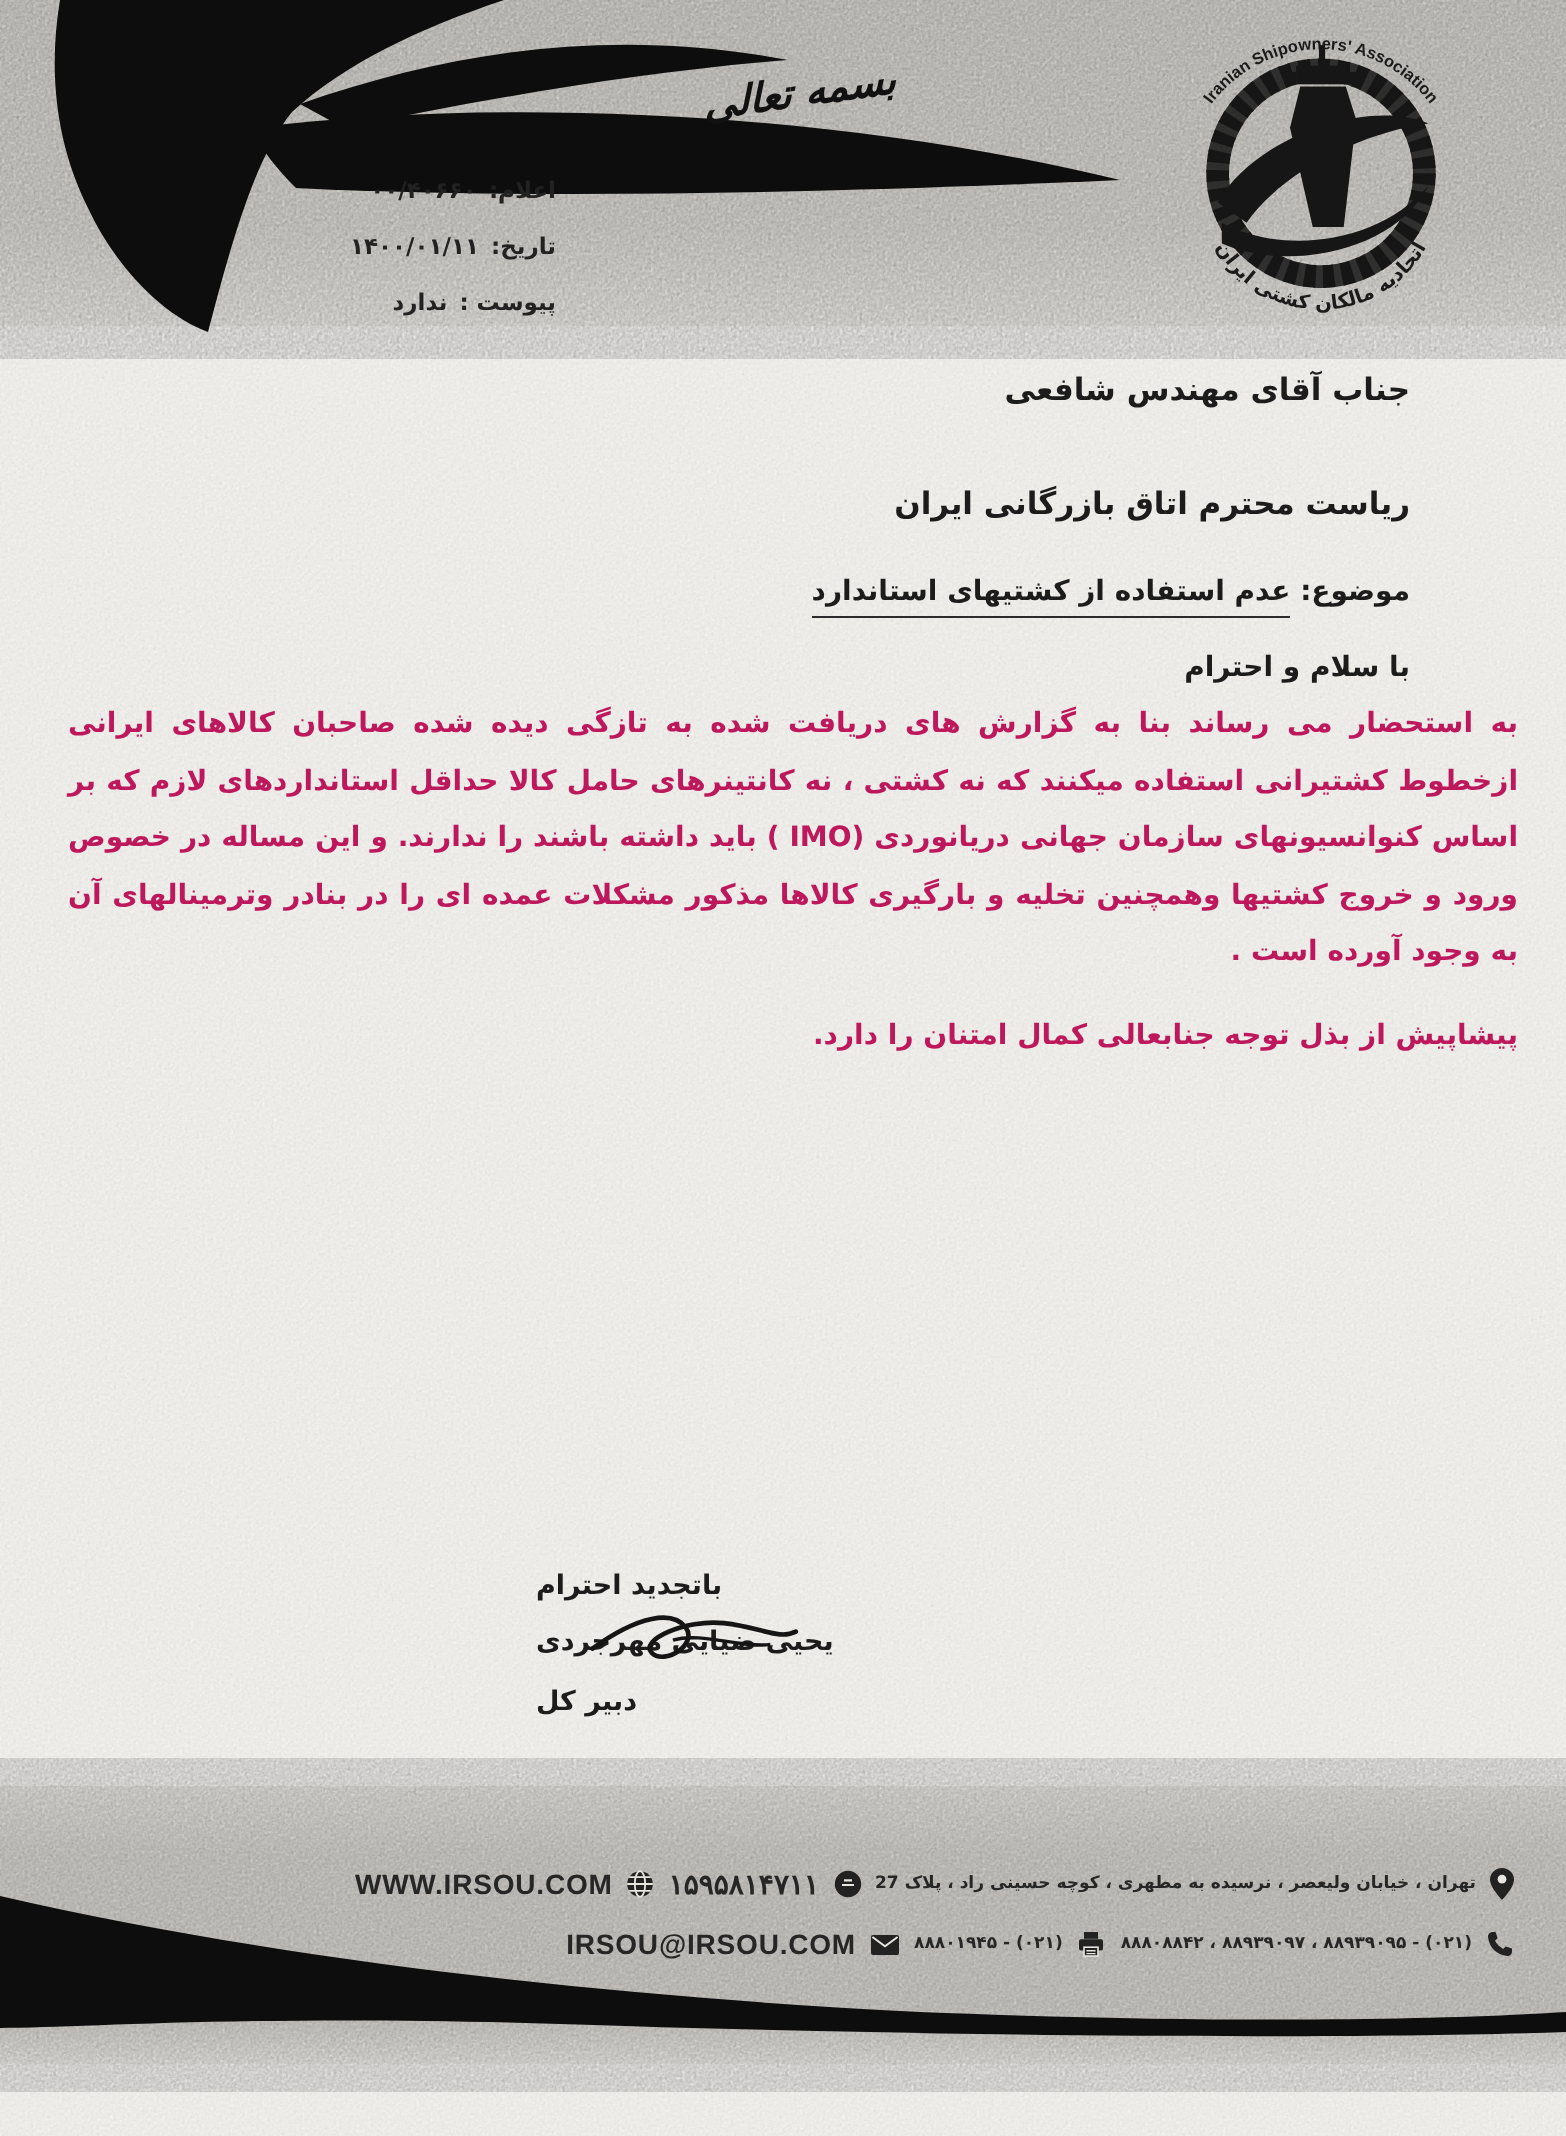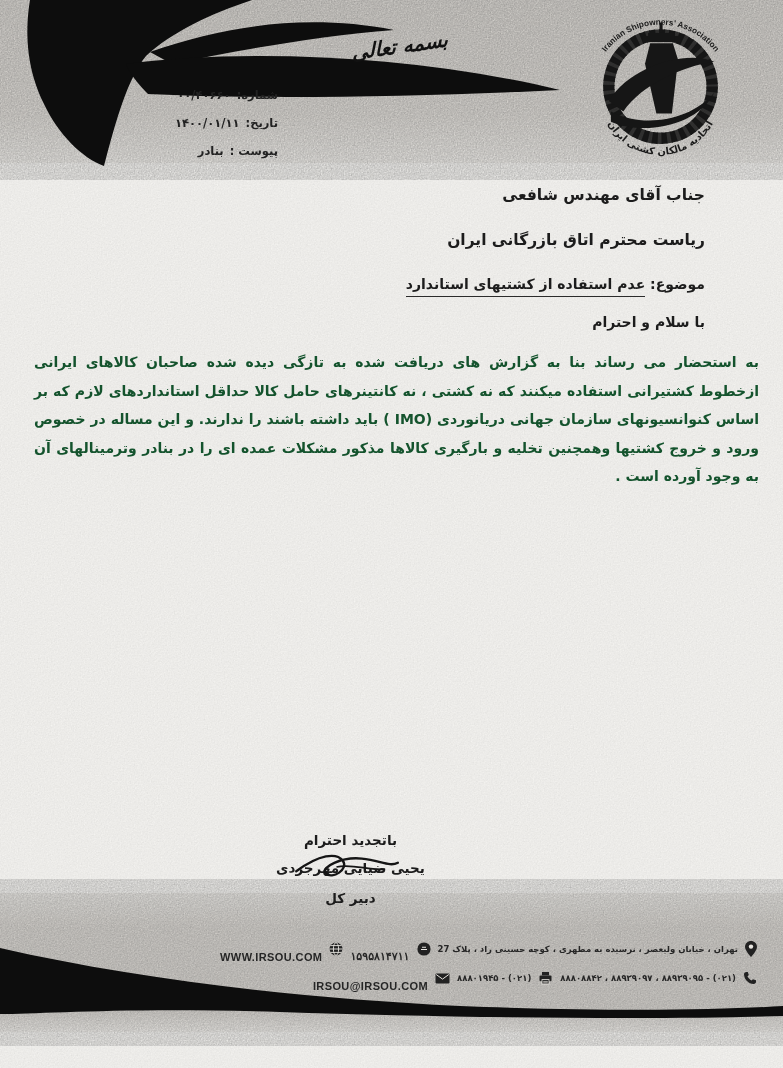--- a/index.html
+++ b/index.html
@@ -31,45 +31,45 @@
     transform:rotate(-8deg) skewX(-6deg);
     color:#111;text-align:center;letter-spacing:1px;
   }
   .logo{position:absolute;left:588px;top:6px;z-index:5;}
   .meta{
     position:absolute;left:68px;top:88px;width:210px;z-index:5;
     font-size:11.5px;font-weight:bold;color:#222;
   }
   .meta-row{display:flex;justify-content:flex-start;gap:6px;margin-bottom:13px;line-height:15px;}
   .recipient{position:absolute;right:78px;top:186px;z-index:5;text-align:right;}
-  .recipient-line1{font-size:15.5px;font-weight:bold;margin-bottom:27px;}
+  .recipient-line1{font-size:15.5px;font-weight:bold;margin-bottom:39px;}
   .recipient-line2{font-size:15.5px;font-weight:bold;margin-bottom:27px;text-align:right;}
   .subject-line{font-size:14px;font-weight:bold;margin-bottom:22px;}
   .subject-underline{border-bottom:1.4px solid #2b2b2b;padding-bottom:4px;margin-left:32px;}
   .salutation{font-size:14px;font-weight:bold;}
   .body-text{
     position:absolute;right:24px;left:34px;top:348px;z-index:5;
     font-size:14px;font-weight:bold;line-height:28.5px;
-    text-align:justify;color:#14532d;
+    text-align:justify;color:#be185d;
   }
   .body-text p{margin:0 0 13px 0;}
   .closing{margin-top:1px;text-align:right;}
-  .signature{position:absolute;left:268px;top:832px;width:165px;z-index:5;text-align:center;}
+  .signature{position:absolute;left:268px;top:785px;width:165px;z-index:5;text-align:left;}
   .sig-line1{font-size:13.5px;font-weight:bold;margin-bottom:12px;}
   .sig-line2{font-size:13.5px;font-weight:bold;margin-bottom:14px;}
   .sig-line3{font-size:13.5px;font-weight:bold;}
   .sig-scribble{position:absolute;left:18px;top:16px;z-index:6;}
   .footer-line{
     position:absolute;right:26px;z-index:6;
     display:flex;align-items:center;gap:7px;
     font-size:8.5px;font-weight:bold;color:#262626;
   }
   .footer-line1{top:934px;}
   .footer-line2{top:964px;}
-  .latin{direction:ltr;unicode-bidi:embed;font-family:"Liberation Sans", sans-serif;letter-spacing:.4px;font-size:11px;margin-top:16px;}
+  .latin{direction:ltr;unicode-bidi:embed;font-family:"Liberation Sans", sans-serif;letter-spacing:.4px;font-size:14px;}
   .footer-icon{flex:0 0 auto;display:block;}
   .swoosh{position:absolute;left:0;top:940px;z-index:5;}
 </style>
 </head>
 <body>
 
 <div class="page">
 
   <div class="band-top"></div>
   <div class="band-bottom"></div>
@@ -115,45 +115,46 @@
     <text font-size="8" font-weight="bold" fill="#1a1a1a" font-family="Liberation Sans, sans-serif">
       <textPath href="#arcTop" startOffset="50%" text-anchor="middle">Iranian Shipowners' Association</textPath>
     </text>
     <text font-size="9.5" font-weight="bold" fill="#1a1a1a" font-family="DejaVu Sans, sans-serif">
       <textPath href="#arcBottom" startOffset="50%" text-anchor="middle">اتحادیه مالکان کشتی ایران</textPath>
     </text>
   </svg>
 
   <div class="meta">
     <div class="meta-row">
-      <span>شماره:</span>
+      <span>اعلام:</span>
       <span>۰۰/۴۰۶۶۰</span>
     </div>
     <div class="meta-row">
       <span>تاریخ:</span>
       <span>۱۴۰۰/۰۱/۱۱</span>
     </div>
     <div class="meta-row">
       <span>پیوست :</span>
-      <span>بنادر</span>
+      <span>ندارد</span>
     </div>
   </div>
 
   <div class="recipient">
     <div class="recipient-line1">جناب آقای مهندس شافعی</div>
     <div class="recipient-line2">ریاست محترم اتاق بازرگانی ایران</div>
     <div class="subject-line">
       <span>موضوع:</span>
       <span class="subject-underline">عدم استفاده از کشتیهای استاندارد</span>
     </div>
     <div class="salutation">با سلام و احترام</div>
   </div>
 
   <div class="body-text">
     <p>به استحضار می رساند بنا به گزارش های دریافت شده به تازگی دیده شده صاحبان کالاهای ایرانی ازخطوط کشتیرانی استفاده میکنند که نه کشتی ، نه کانتینرهای حامل کالا حداقل استانداردهای لازم که بر اساس کنوانسیونهای سازمان جهانی دریانوردی (IMO ) باید داشته باشند را ندارند. و این مساله در خصوص ورود و خروج کشتیها وهمچنین تخلیه و بارگیری کالاها مذکور مشکلات عمده ای را در بنادر وترمینالهای آن به وجود آورده است .</p>
+    <p class="closing">پیشاپیش از بذل توجه جنابعالی کمال امتنان را دارد.</p>
   </div>
 
   <div class="signature">
     <div class="sig-line1">باتجدید احترام</div>
     <div class="sig-line2">یحیی ضیایی مهرجردی</div>
     <div class="sig-line3">دبیر کل</div>
     <svg class="sig-scribble" width="120" height="36" viewBox="0 0 110 34" aria-hidden="true">
       <path d="M8 22 C30 6 46 4 52 12 C58 20 42 30 36 24 C30 18 52 8 70 10 C88 12 96 18 104 14" stroke="#151515" stroke-width="2.2" fill="none" stroke-linecap="round"></path>
       <path d="M46 18 C60 14 78 22 92 20" stroke="#151515" stroke-width="1.6" fill="none"></path>
     </svg>

